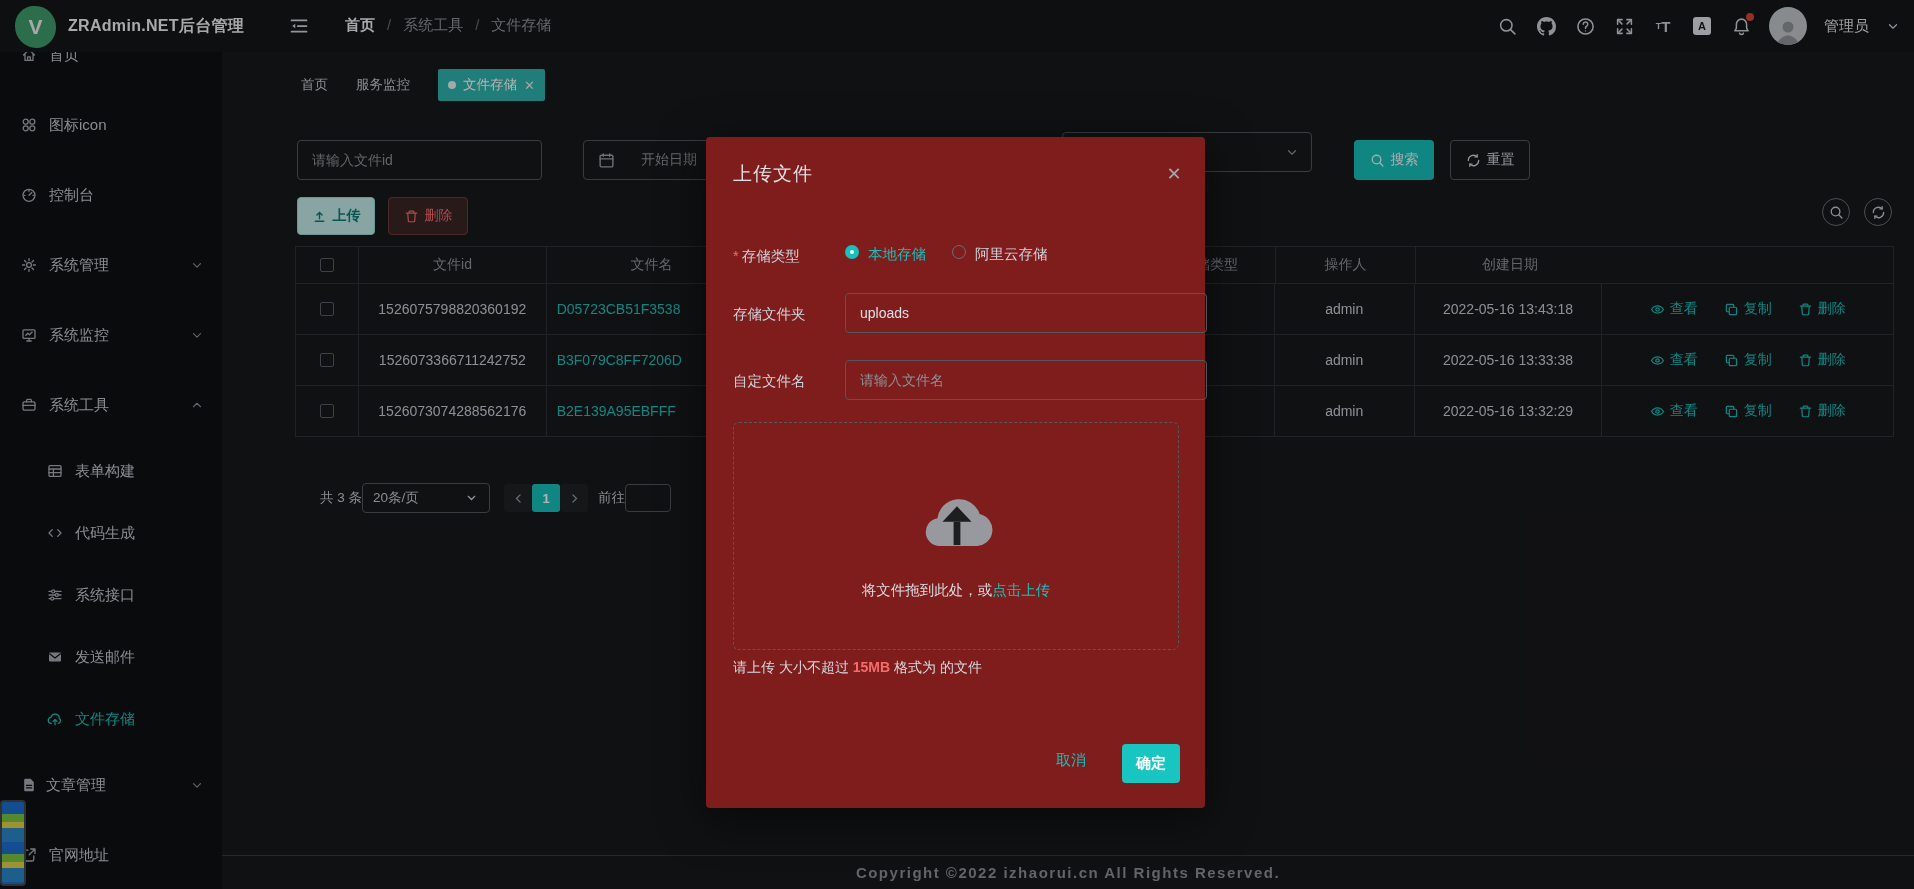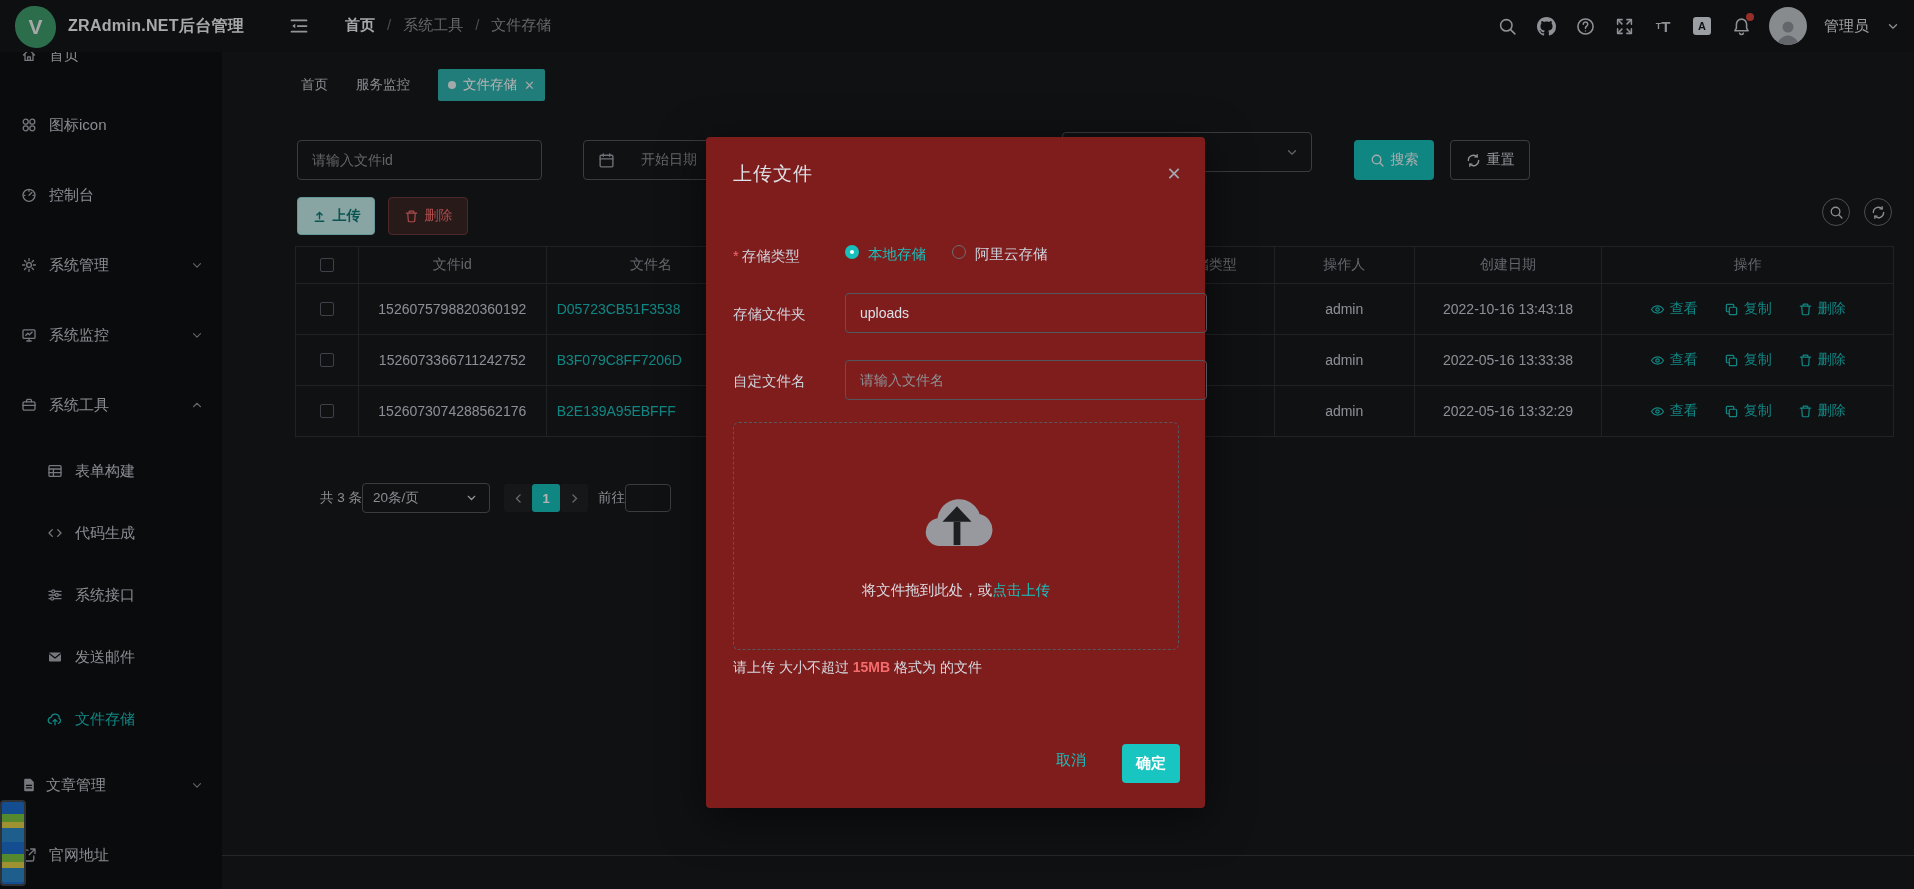--- a/index.html
+++ b/index.html
@@ -392,35 +392,34 @@
         <div class="t-row t-head">
           <div class="t-cell" style="width: 63px;">
             <span class="cbx"></span>
           </div>
           <div class="t-cell" style="width: 188px;">文件id</div>
           <div class="t-cell" style="width: 210px;">文件名</div>
           <div class="t-cell" style="width: 388px;"></div>
           <div class="t-cell" style="width: 131px;">存储类型</div>
           <div class="t-cell" style="width: 140px;">操作人</div>
           <div class="t-cell" style="width: 188px;">创建日期</div>
-          <div class="t-cell" style="width: 291px;">操作</div>
         </div>
         <div class="t-body">
           <div class="t-row">
             <div class="t-cell" style="width: 63px;">
               <span class="cbx"></span>
             </div>
             <div class="t-cell" style="width: 188px;">1526075798820360192</div>
             <div class="t-cell left" style="width: 210px;">
               <span class="t-link">D05723CB51F3538</span>
             </div>
             <div class="t-cell" style="width: 388px;"></div>
             <div class="t-cell" style="width: 131px;"></div>
             <div class="t-cell" style="width: 140px;">admin</div>
-            <div class="t-cell" style="width: 188px;">2022-10-16 13:43:18</div>
+            <div class="t-cell" style="width: 188px;">2022-05-16 13:43:18</div>
             <div class="t-cell" style="width: 291px;">
               <div class="acts">
                 <span class="row-act">
                   <span>
                     <svg width="15" height="15" viewBox="0 0 16 16" fill="none" stroke="currentColor" stroke-width="1.3" stroke-linecap="round" stroke-linejoin="round">
                       <path d="M1.6 8S4.1 4.2 8 4.2 14.4 8 14.4 8 11.9 11.8 8 11.8 1.6 8 1.6 8z"></path>
                       <circle cx="8" cy="8" r="1.8"></circle>
                     </svg>
                   </span>
                   <span>查看</span>
@@ -553,20 +552,21 @@
       <button class="pg-btn">
         <svg width="13" height="13" viewBox="0 0 16 16" fill="none" stroke="currentColor" stroke-width="1.6" stroke-linecap="round">
             <path d="M6 3.5 10.5 8 6 12.5"></path>
           </svg>
       </button>
       <span style="margin-left:10px;">前往</span>
       <input class="inp pg-goto" style="">
     </div>
 
     <div class="foot-line"></div>
+    <div class="copyright">Copyright ©2022 izhaorui.cn All Rights Reserved.</div>
   </main>
 
   <div class="dim-overlay"></div>
 
   <section class="dialog">
     <div class="dlg-title">上传文件</div>
     <div class="dlg-close">✕</div>
 
     <div class="dlg-label" style="top:110px;">
       <span class="req-star">*</span><span>存储类型</span>

